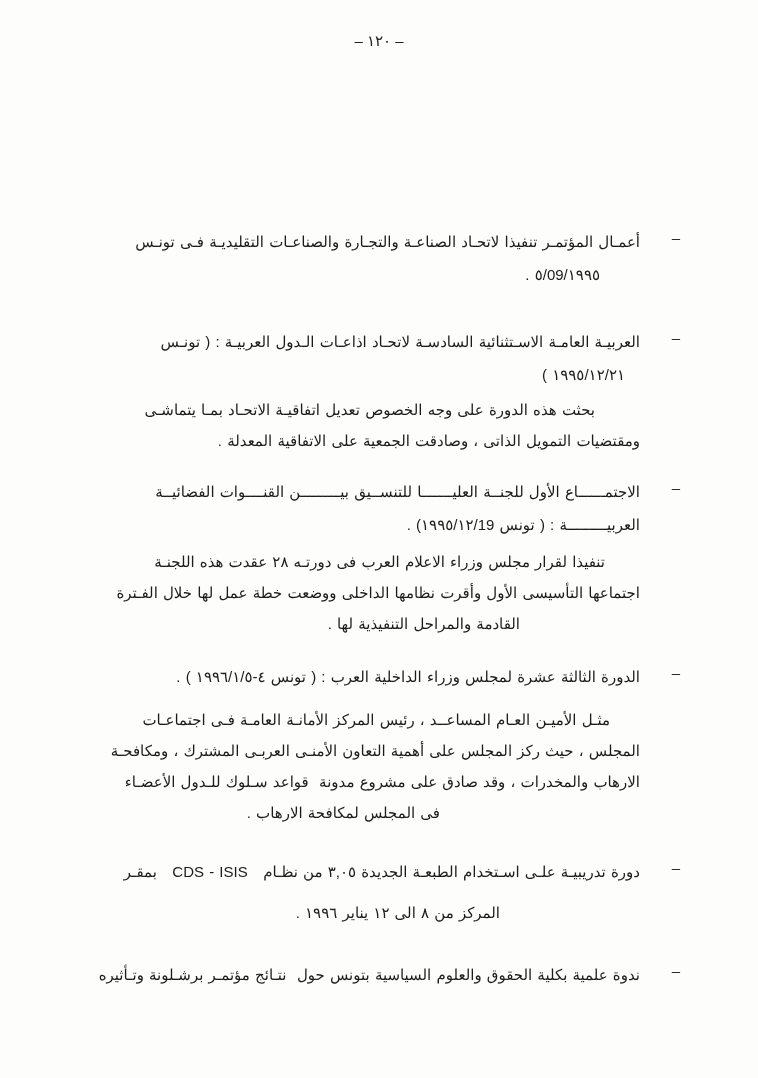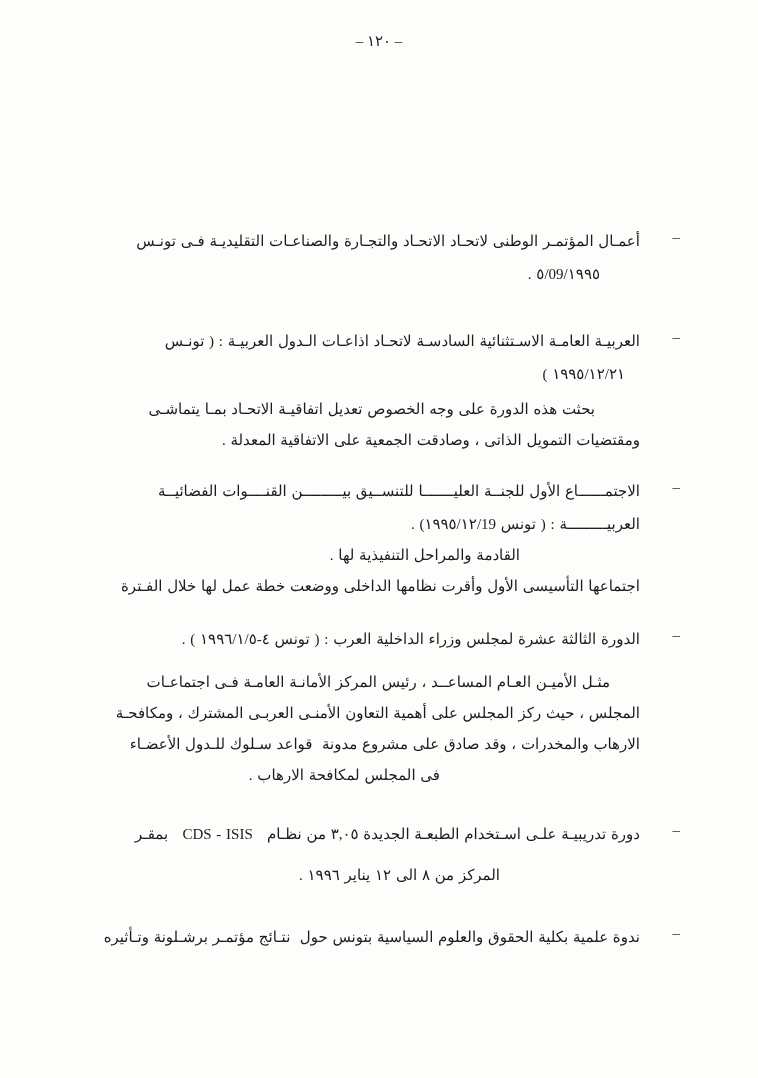--- a/index.html
+++ b/index.html
@@ -6,21 +6,21 @@
     margin: 0;
     padding: 0;
     background: #ffffff;
   }
   .page {
     position: relative;
     width: 758px;
     height: 1078px;
     background: #fdfdfb;
     overflow: hidden;
-    font-family: Liberation Serif, serif;
+    font-family: Liberation Sans, sans-serif;
     color: #1c1c1c;
   }
   .pageno {
     position: absolute;
     top: 32px;
     left: 0;
     width: 100%;
     text-align: center;
     direction: rtl;
     font-size: 15px;
@@ -61,36 +61,37 @@
   .item-5 { margin-bottom: 0; }
 </style>
 </head>
 <body>
 
 <div class="page">
   <div class="pageno">– ١٢٠ –</div>
   <div class="items" id="items">
       <div class="item item-0">
         <span class="dash">–</span>
-        <div class="line">أعمـال المؤتمـر الوطنى لاتحـاد الاتحـاد والتجـارة والصناعـات التقليديـة فـى تونـس</div>
+        <div class="line">أعمـال المؤتمـر تنفيذا لاتحـاد الصناعـة والتجـارة والصناعـات التقليديـة فـى تونـس</div>
         <div class="line" style="margin-right: 40px; margin-top: 2px;">١٩٩٥/09/٥ .</div>
       </div>
       <div class="item item-1">
         <span class="dash">–</span>
         <div class="line">العربيـة العامـة الاسـتثنائية السادسـة لاتحـاد اذاعـات الـدول العربيـة : ( تونـس</div>
         <div class="line" style="margin-right: 15px; margin-top: 2px;">١٩٩٥/١٢/٢١ )</div>
         <div class="line" style="margin-right: 45px; margin-top: 4px;">بحثت هذه الدورة على وجه الخصوص تعديل اتفاقيـة الاتحـاد بمـا يتماشـى</div>
         <div class="line">ومقتضيات التمويل الذاتى ، وصادقت الجمعية على الاتفاقية المعدلة .</div>
       </div>
       <div class="item item-2">
         <span class="dash">–</span>
         <div class="line">الاجتمــــــاع الأول للجنــة العليـــــــا للتنســيق بيـــــــــن القنــــوات الفضائيــة</div>
         <div class="line" style="margin-top: 2px;">العربيـــــــــة : ( تونس ١٩٩٥/١٢/19) .</div>
+        <div class="line" style="margin-right: 35px; margin-top: 6px;">تنفيذا لقرار مجلس وزراء الاعلام العرب فى دورتـه ٢٨ عقدت هذه اللجنـة</div>
+        <div class="line">اجتماعها التأسيسى الأول وأقرت نظامها الداخلى ووضعت خطة عمل لها خلال الفـترة</div>
         <div class="line" style="margin-right: 120px;">القادمة والمراحل التنفيذية لها .</div>
-        <div class="line">اجتماعها التأسيسى الأول وأقرت نظامها الداخلى ووضعت خطة عمل لها خلال الفـترة</div>
       </div>
       <div class="item item-3">
         <span class="dash">–</span>
         <div class="line">الدورة الثالثة عشرة لمجلس وزراء الداخلية العرب : ( تونس ٤-١٩٩٦/١/٥ ) .</div>
         <div class="line" style="margin-right: 30px; margin-top: 12px;">مثـل الأميـن العـام المساعــد ، رئيس المركز الأمانـة العامـة فـى اجتماعـات</div>
         <div class="line">المجلس ، حيث ركز المجلس على أهمية التعاون الأمنـى العربـى المشترك ، ومكافحـة</div>
         <div class="line">الارهاب والمخدرات ، وقد صادق على مشروع مدونة  قواعد سـلوك للـدول الأعضـاء</div>
         <div class="line" style="margin-right: 200px;">فى المجلس لمكافحة الارهاب .</div>
       </div>
       <div class="item item-4">

